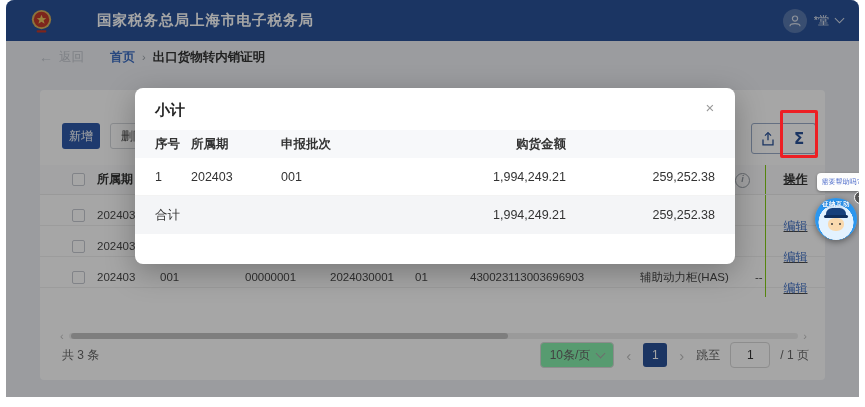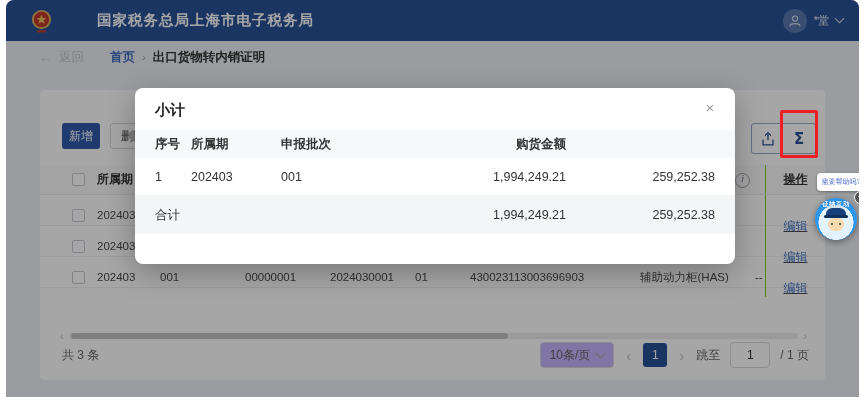--- a/index.html
+++ b/index.html
@@ -52,21 +52,21 @@
              color:#9aa0a8;font-size:9px;line-height:11px;text-align:center;font-style:italic;font-weight:bold;}
   
   .hscroll{position:absolute;top:241px;left:20px;right:18px;height:10px;display:flex;align-items:center;gap:5px;}
   .hs-arrow{color:#c0c0c0;font-size:11px;line-height:10px;cursor:pointer;}
   .hs-track{flex:1;height:6px;background:#ededed;border-radius:3px;position:relative;}
   .hs-thumb{position:absolute;left:2px;top:0;width:60%;height:6px;background:#c2c2c2;border-radius:3px;cursor:grab;}
   
   .footer{position:absolute;bottom:12px;left:22px;right:16px;height:26px;display:flex;
           align-items:center;justify-content:space-between;font-size:12px;color:#666;}
   .pager{display:flex;align-items:center;gap:10px;}
-  .psize{height:26px;border:1px solid #d9d9d9;border-radius:4px;background:#c4b5fd;display:flex;
+  .psize{height:26px;border:1px solid #d9d9d9;border-radius:4px;background:#86efac;display:flex;
          align-items:center;gap:7px;padding:0 9px;cursor:pointer;box-sizing:border-box;}
   .psize .chev2{width:6px;height:6px;border-right:1.5px solid #a8a8a8;border-bottom:1.5px solid #a8a8a8;
                 transform:rotate(45deg);margin-top:-3px;}
   .parrow{color:#bfbfbf;font-size:15px;cursor:pointer;padding:0 2px;}
   .pcur{width:24px;height:24px;background:#2a5298;color:#fff;border-radius:3px;display:flex;
         align-items:center;justify-content:center;font-size:12px;cursor:pointer;}
   .jump-input{width:40px;height:26px;border:1px solid #d9d9d9;border-radius:4px;text-align:center;
               font-size:12px;color:#333;box-sizing:border-box;font-family:inherit;}
   
   .overlay{position:absolute;inset:0;background:rgba(0,0,0,.35);z-index:10;}

